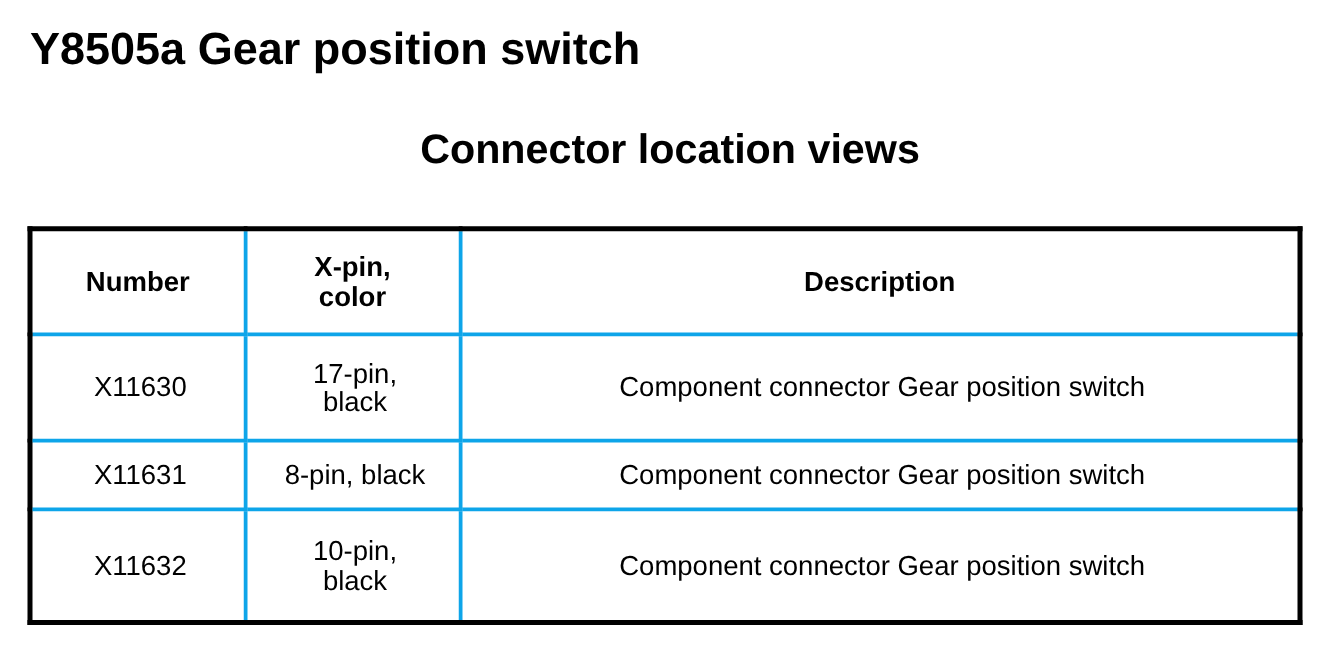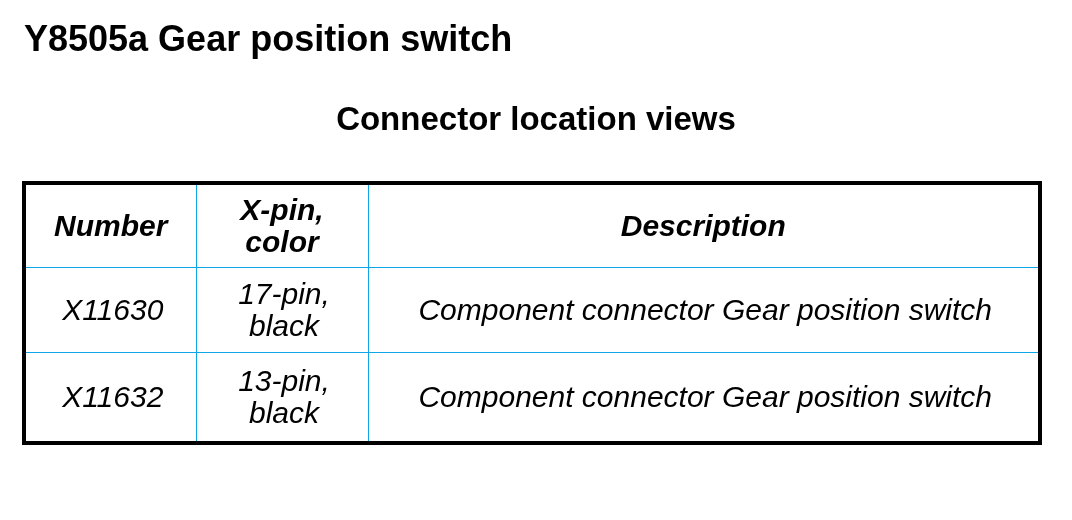--- a/index.html
+++ b/index.html
@@ -31,27 +31,26 @@
   }
   table.conn {
     margin-top: 42px;
     margin-left: -2px;
     width: 1016px;
     border-collapse: collapse;
     border: 4px solid #000000;
     table-layout: fixed;
   }
   table.conn th, table.conn td {
-    border: 1px solid #0ea5e9;
-    font-size: 30px;
+    border: 3px solid #0ea5e9;
+    font-size: 22px;
     line-height: 1.08;
     vertical-align: middle;
     white-space: pre-line;
     overflow: hidden;
-    font-style: italic;
   }
   table.conn th {
     font-weight: bold;
     text-align: center;
     padding: 0 4px;
   }
   table.conn td {
     font-weight: normal;
     text-align: center;
     padding: 0 8px 0 12px;
@@ -87,22 +86,27 @@
         <th>Description</th>
       </tr>
     </thead>
     <tbody>
       <tr class="row-0">
         <td>X11630</td>
         <td>17-pin,
 black</td>
         <td>Component connector Gear position switch</td>
       </tr>
+      <tr class="row-1">
+        <td>X11631</td>
+        <td>8-pin, black</td>
+        <td>Component connector Gear position switch</td>
+      </tr>
       <tr class="row-2">
         <td>X11632</td>
-        <td>13-pin,
+        <td>10-pin,
 black</td>
         <td>Component connector Gear position switch</td>
       </tr>
     </tbody>
   </table>
 
 </div>
 
 </body></html>

